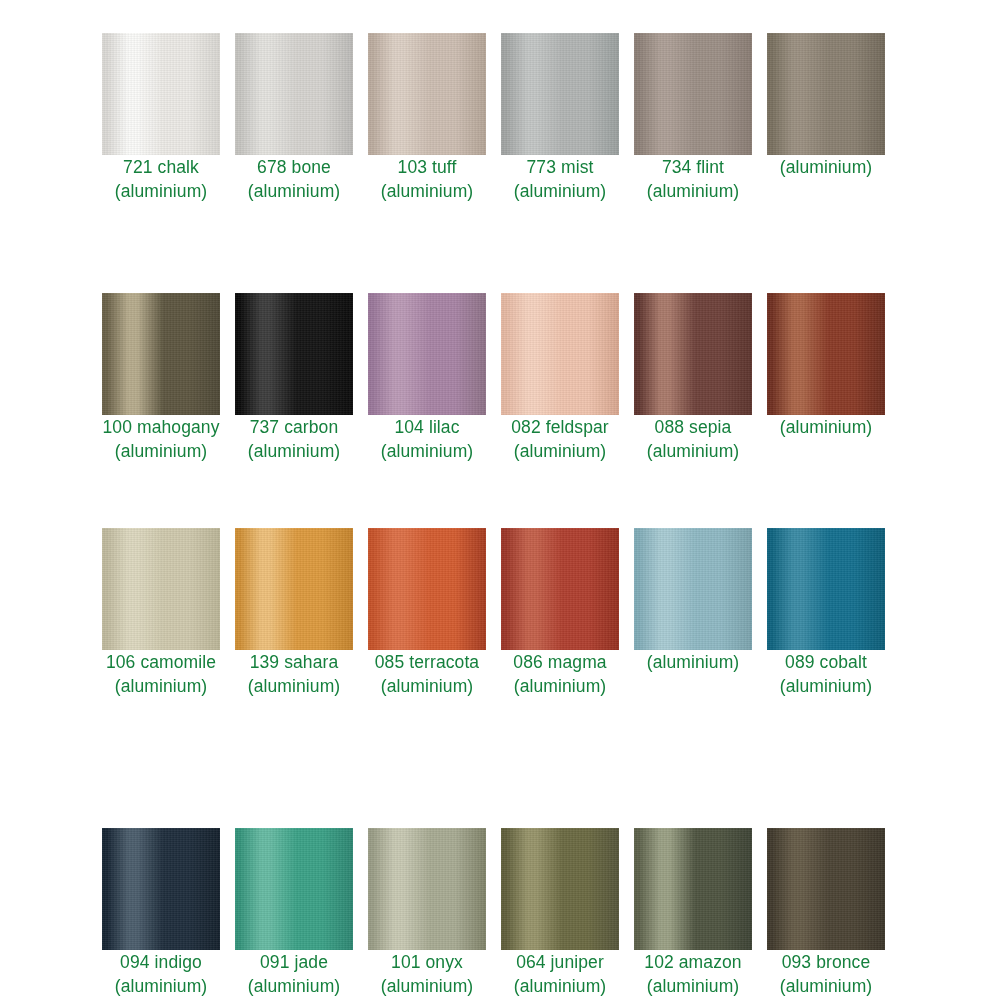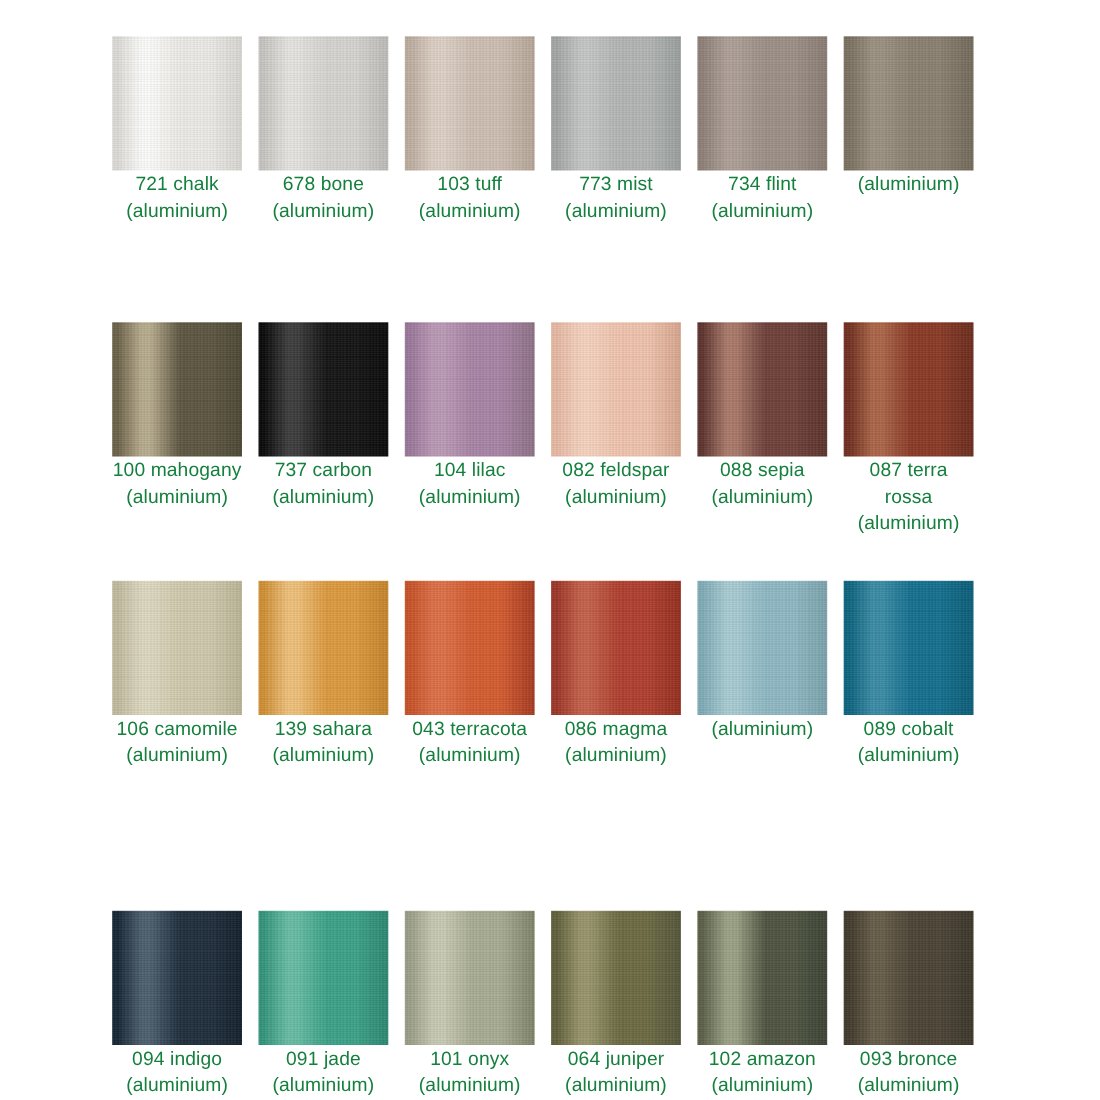--- a/index.html
+++ b/index.html
@@ -163,21 +163,20 @@
       <div class="swatch-cell">
         <div class="swatch-chip" style="background: linear-gradient(to right, rgb(94, 52, 46) 0%, rgb(94, 52, 46) 4%, rgb(169, 121, 106) 22%, rgb(169, 121, 106) 30%, rgb(110, 65, 58) 52%, rgb(110, 65, 58) 74%, rgb(92, 52, 45) 100%);"></div>
         <div class="swatch-caption">
           <span class="swatch-name">088 sepia</span>
           <span class="swatch-material">(aluminium)</span>
         </div>
       </div>
       <div class="swatch-cell">
         <div class="swatch-chip" style="background: linear-gradient(to right, rgb(111, 46, 31) 0%, rgb(111, 46, 31) 4%, rgb(171, 101, 72) 22%, rgb(171, 101, 72) 30%, rgb(138, 58, 38) 52%, rgb(138, 58, 38) 74%, rgb(107, 44, 29) 100%);"></div>
         <div class="swatch-caption">
-          <span class="swatch-name">087 terra rossa</span>
           <span class="swatch-material">(aluminium)</span>
         </div>
       </div>
     </div>
     <div class="swatch-row row-2">
       <div class="swatch-cell">
         <div class="swatch-chip" style="background: linear-gradient(to right, rgb(192, 186, 158) 0%, rgb(192, 186, 158) 4%, rgb(221, 216, 191) 22%, rgb(221, 216, 191) 30%, rgb(207, 201, 173) 52%, rgb(207, 201, 173) 74%, rgb(187, 181, 151) 100%);"></div>
         <div class="swatch-caption">
           <span class="swatch-name">106 camomile</span>
           <span class="swatch-material">(aluminium)</span>
@@ -186,21 +185,21 @@
       <div class="swatch-cell">
         <div class="swatch-chip" style="background: linear-gradient(to right, rgb(208, 143, 52) 0%, rgb(208, 143, 52) 4%, rgb(238, 192, 122) 22%, rgb(238, 192, 122) 30%, rgb(221, 154, 62) 52%, rgb(221, 154, 62) 74%, rgb(197, 132, 44) 100%);"></div>
         <div class="swatch-caption">
           <span class="swatch-name">139 sahara</span>
           <span class="swatch-material">(aluminium)</span>
         </div>
       </div>
       <div class="swatch-cell">
         <div class="swatch-chip" style="background: linear-gradient(to right, rgb(199, 82, 40) 0%, rgb(199, 82, 40) 4%, rgb(221, 112, 71) 22%, rgb(221, 112, 71) 30%, rgb(212, 92, 48) 52%, rgb(212, 92, 48) 74%, rgb(166, 59, 32) 100%);"></div>
         <div class="swatch-caption">
-          <span class="swatch-name">043 terracota</span>
+          <span class="swatch-name">085 terracota</span>
           <span class="swatch-material">(aluminium)</span>
         </div>
       </div>
       <div class="swatch-cell">
         <div class="swatch-chip" style="background: linear-gradient(to right, rgb(156, 53, 39) 0%, rgb(156, 53, 39) 4%, rgb(196, 96, 74) 22%, rgb(196, 96, 74) 30%, rgb(176, 63, 47) 52%, rgb(176, 63, 47) 74%, rgb(149, 48, 31) 100%);"></div>
         <div class="swatch-caption">
           <span class="swatch-name">086 magma</span>
           <span class="swatch-material">(aluminium)</span>
         </div>
       </div>

